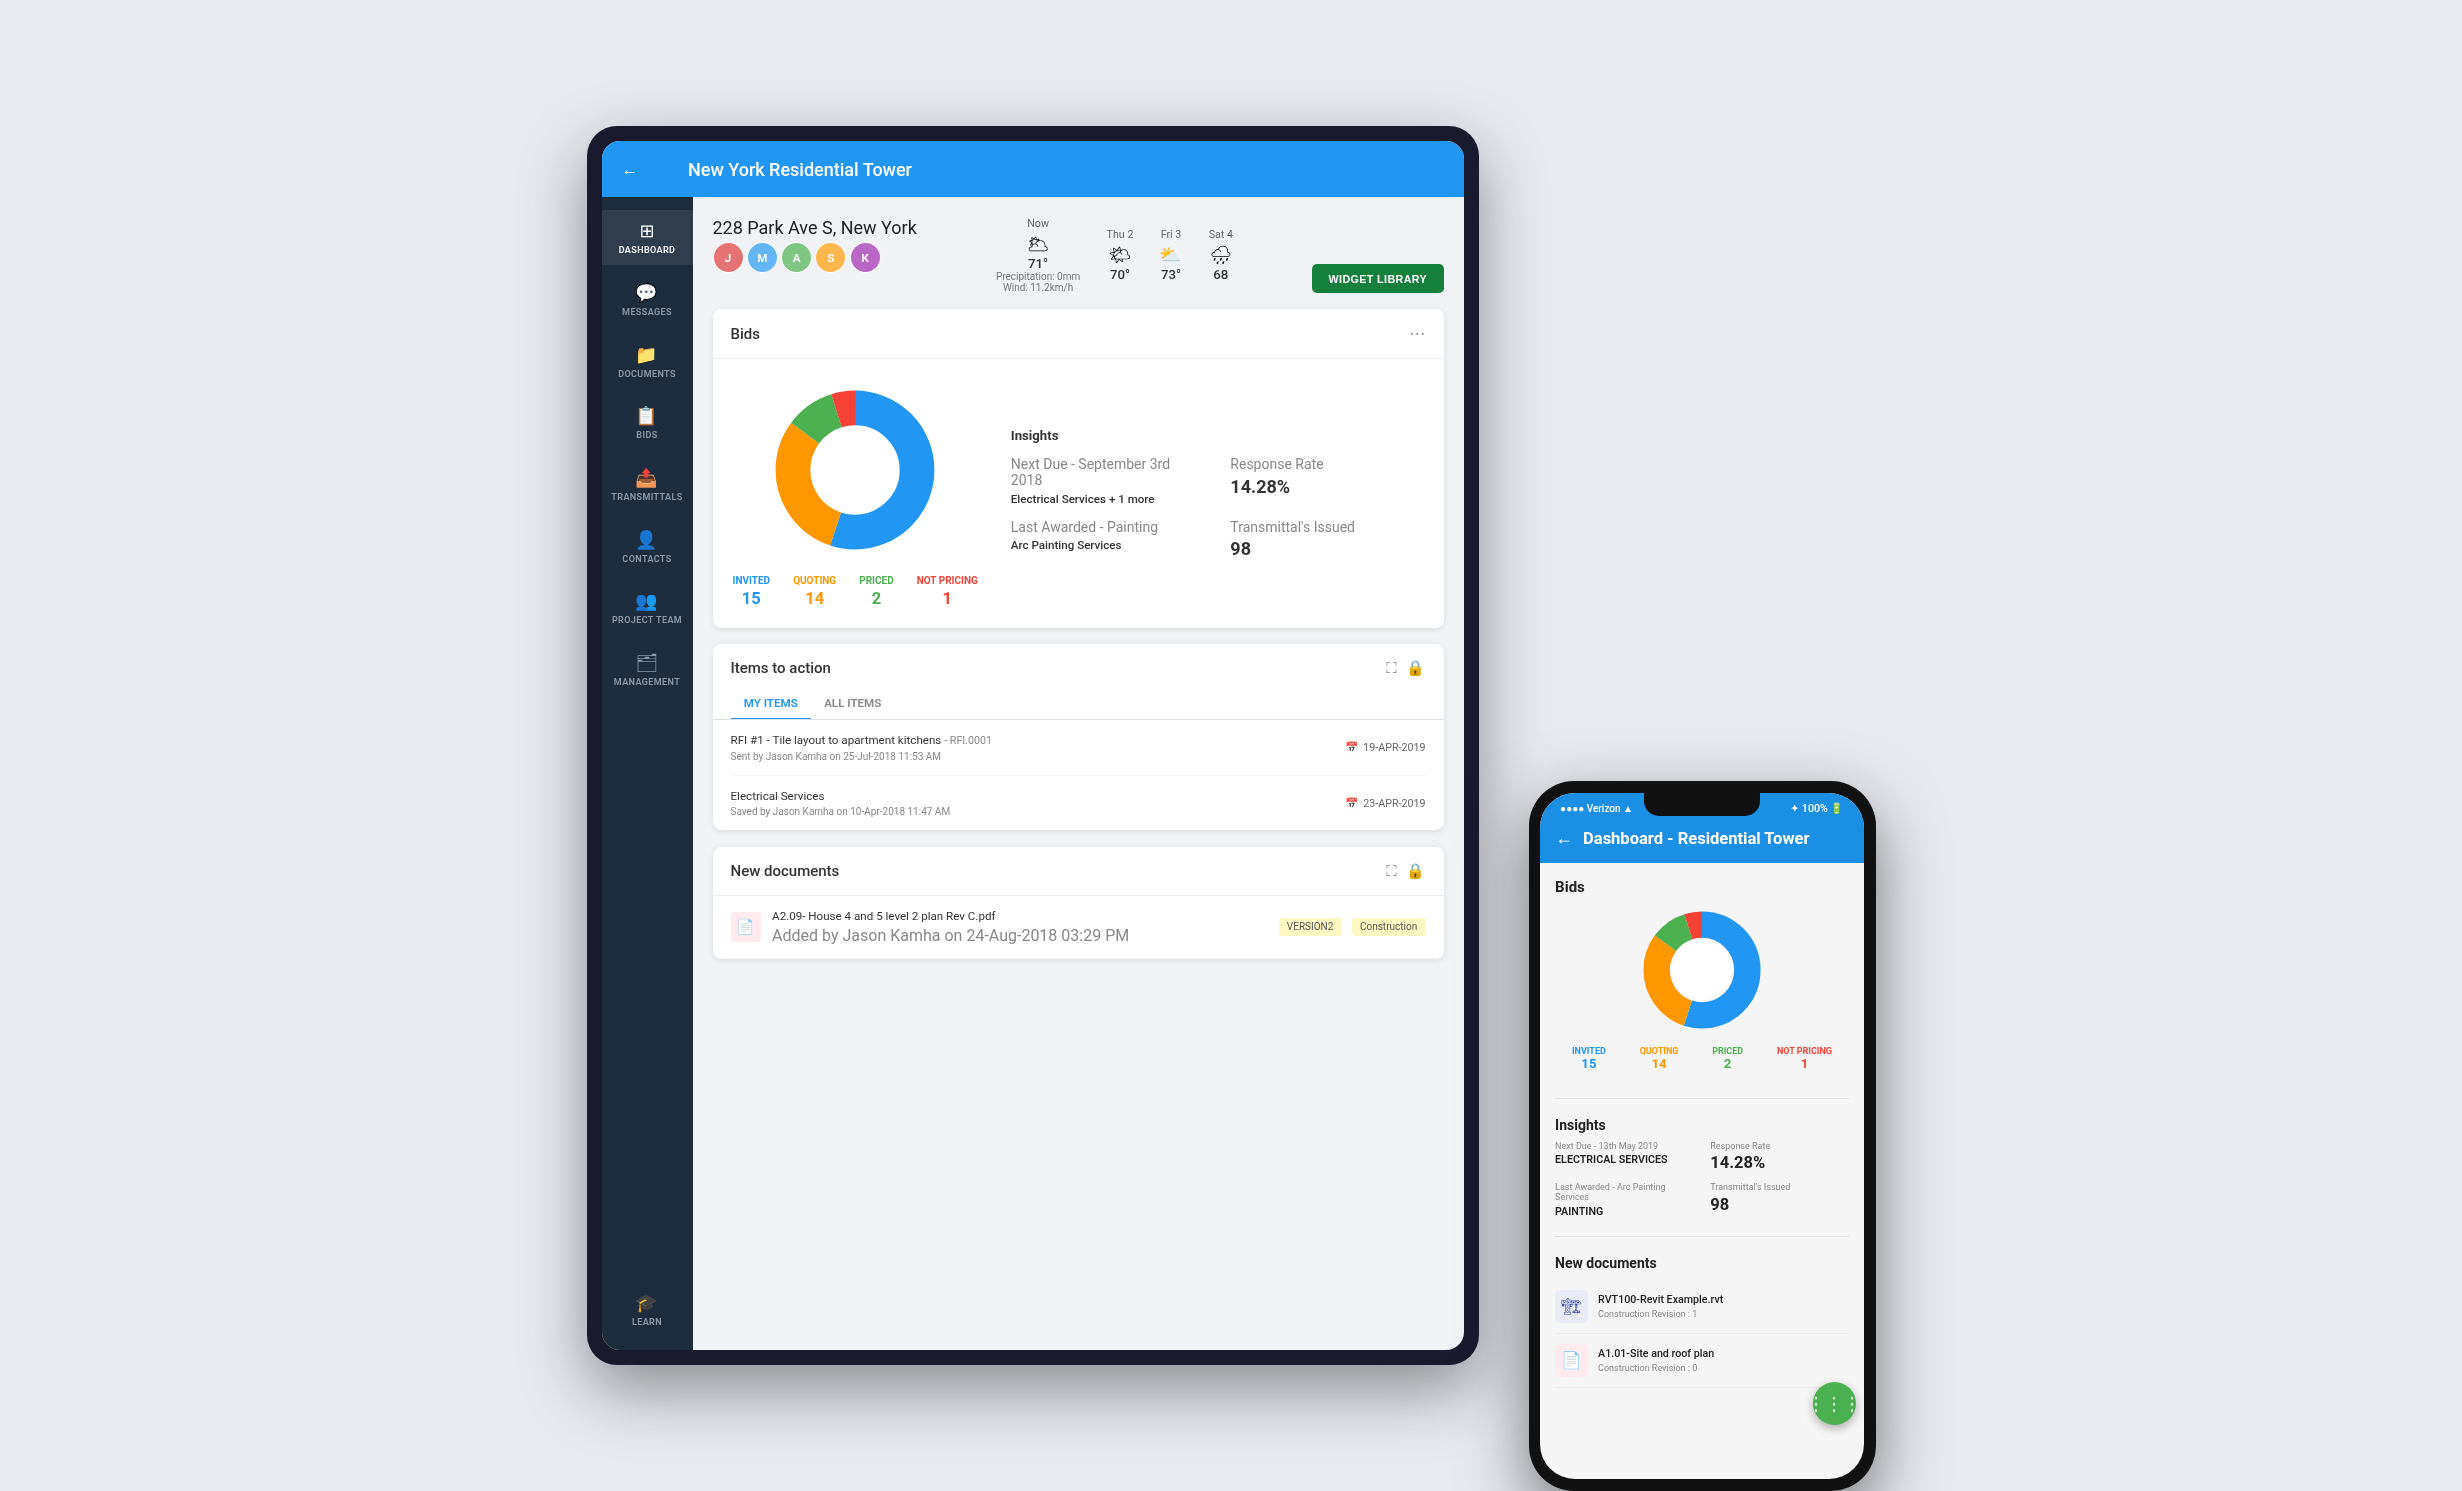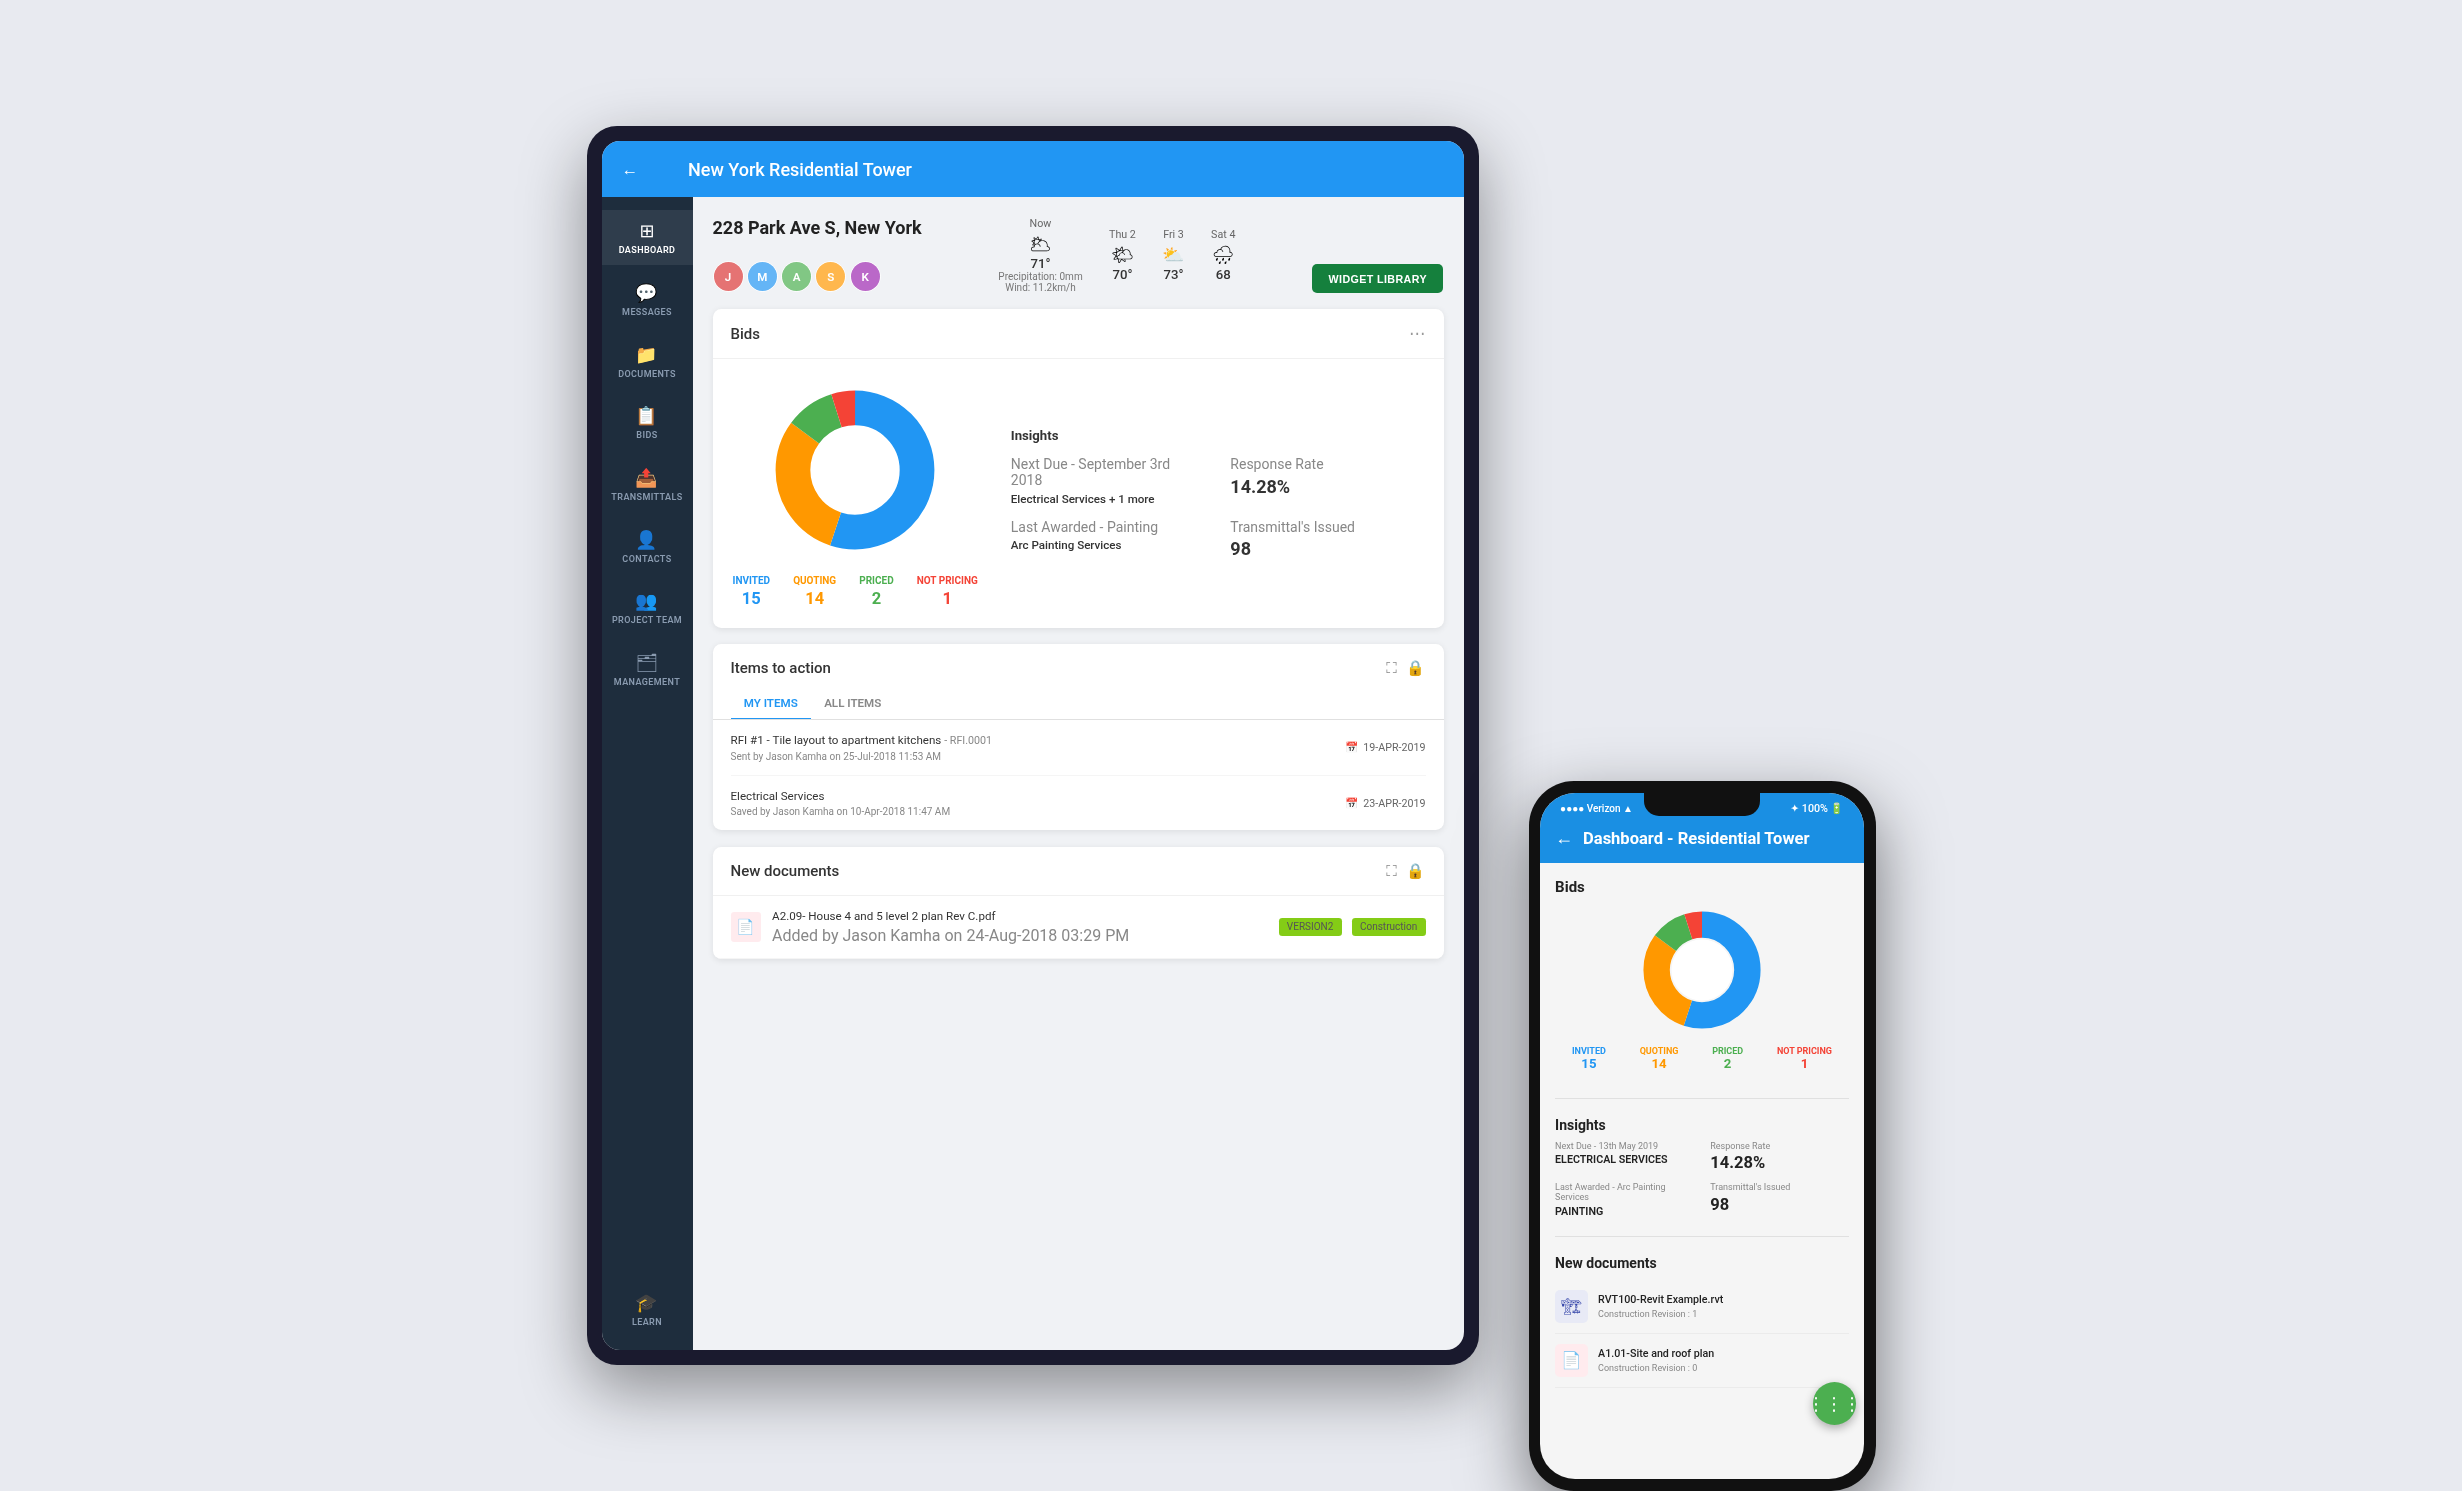--- a/index.html
+++ b/index.html
@@ -103,23 +103,23 @@
     }
     
     .info-bar {
       display: flex;
       align-items: flex-start;
       justify-content: space-between;
     }
     .address-section {}
     .address {
       font-size: 18px;
-      font-weight: 700;
+      font-weight: 400;
       color: #222;
-      margin-bottom: 23px;
+      margin-bottom: 4px;
     }
     .avatars {
       display: flex;
       gap: 3.3px;
     }
     .avatar {
       width: 31px;
       height: 31px;
       border-radius: 50%;
       border: 1.7px solid white;
@@ -363,21 +363,21 @@
       color: #888;
     }
     .doc-badges {
       display: flex;
       gap: 10px;
     }
     .doc-badge {
       font-size: 10px;
       color: #555;
       padding: 3.3px 8.3px;
-      background: #84cc16;
+      background: #fef9c3;
       border-radius: 3.3px;
     }
 
     
     .phone {
       width: 347px;
       height: 710px;
       background: #111;
       border-radius: 45px;
       padding: 11.6px;

